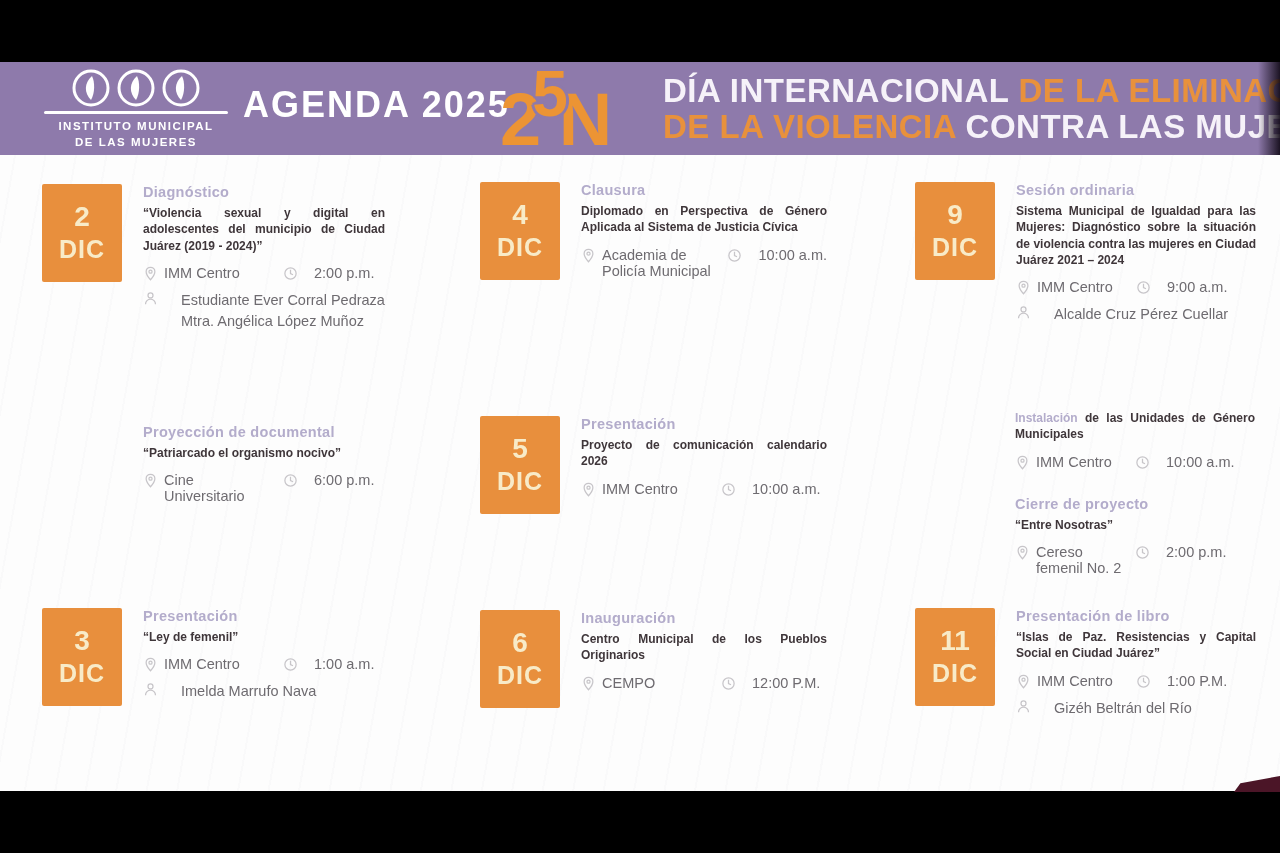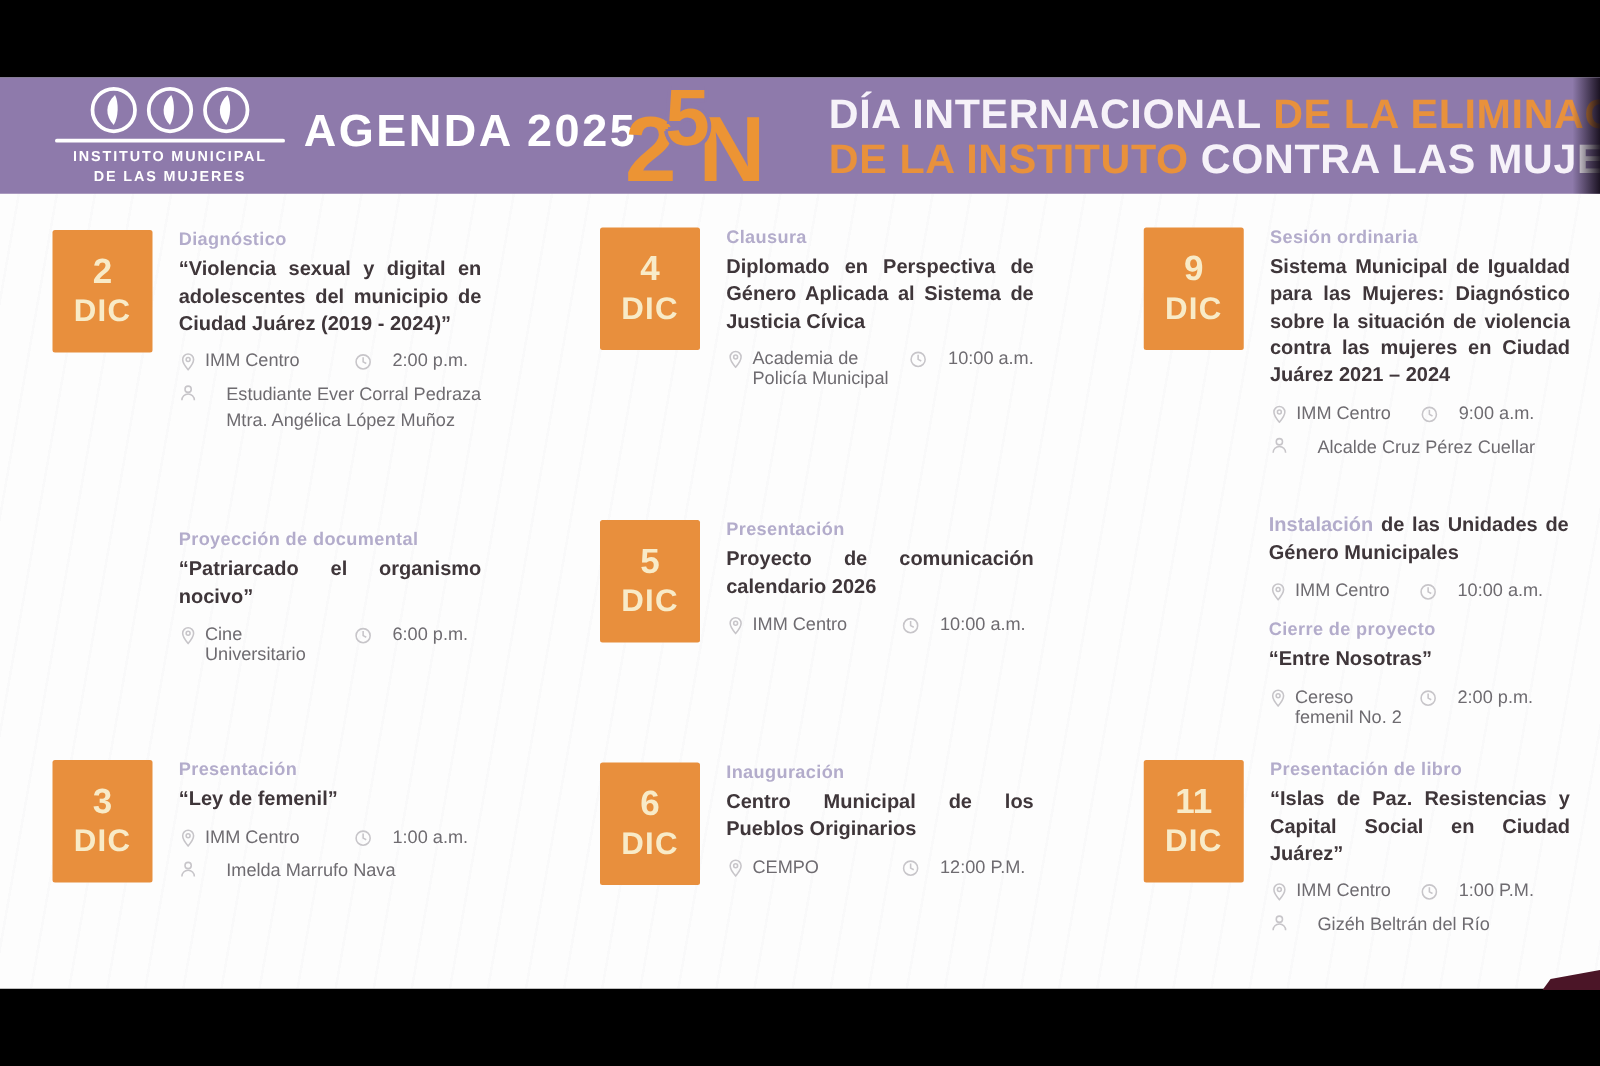--- a/index.html
+++ b/index.html
@@ -34,21 +34,21 @@
   
   .event{position:absolute;display:flex;gap:21px;}
   .date{width:80px;height:98px;background:#e88f3d;border-radius:2px;flex:none;
         display:flex;flex-direction:column;align-items:center;justify-content:center;
         color:#f8ebc8;font-weight:700;}
   .date .day{font-size:28px;line-height:1.05;}
   .date .mon{font-size:25px;letter-spacing:1px;line-height:1.15;margin-top:3px;}
   .body{display:block;}
   .w1{width:242px;} .w2{width:246px;} .w3{width:240px;}
   .cat{color:#b3accb;font-weight:700;font-size:14.5px;margin-bottom:5px;letter-spacing:.3px;}
-  .titl{color:#3f363a;font-weight:700;font-size:16px;line-height:1.36;text-align:justify;}
+  .titl{color:#3f363a;font-weight:700;font-size:12px;line-height:1.36;text-align:justify;}
   .cat-inline{color:#b3accb;}
   .meta{display:flex;margin-top:11px;color:#6e6b70;font-size:14.5px;}
   .loc{display:flex;gap:6px;padding-right:6px;box-sizing:border-box;}
   .lw1{width:140px;} .lw2{width:150px;} .lw3{width:120px;}
   .time{display:flex;gap:16px;flex:1;white-space:nowrap;}
   .pers{display:flex;gap:23px;margin-top:9px;color:#6e6b70;font-size:14.5px;}
   .lines span{display:block;line-height:1.45;}
   .ic{width:15px;height:15px;flex:none;margin-top:1px;}
   
   .corner{position:absolute;right:0;top:714px;width:46px;height:16px;background:#4b1527;
@@ -89,21 +89,21 @@
         <span class="b2">2</span>
         <span class="b5">5</span>
         <span class="bn">N</span>
       </div>
 
       <div class="band-title">
         <div>
           <span class="tw">DÍA INTERNACIONAL </span><span class="to">DE LA ELIMINACIÓN</span>
         </div>
         <div>
-          <span class="to">DE LA INSTITUTO </span><span class="tw">CONTRA LAS MUJERES</span>
+          <span class="to">DE LA VIOLENCIA </span><span class="tw">CONTRA LAS MUJERES</span>
         </div>
       </div>
 
       <div class="band-shadow"></div>
     </div>
 
     <div class="event" style="left:42px;top:122px">
       <div class="date">
         <span class="day">2</span>
         <span class="mon">DIC</span>

